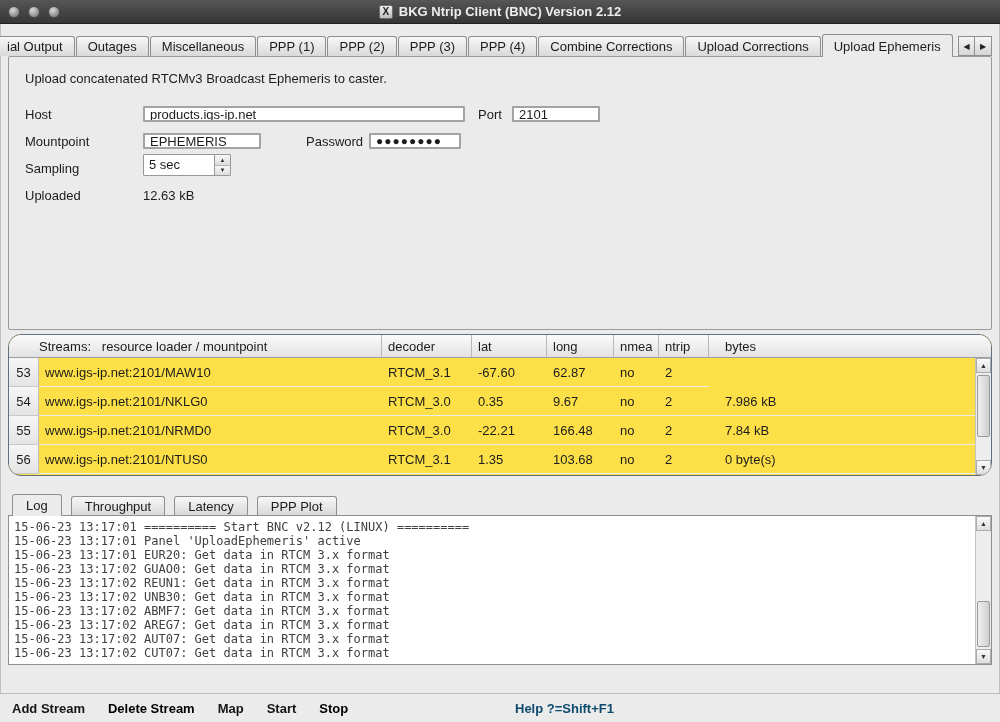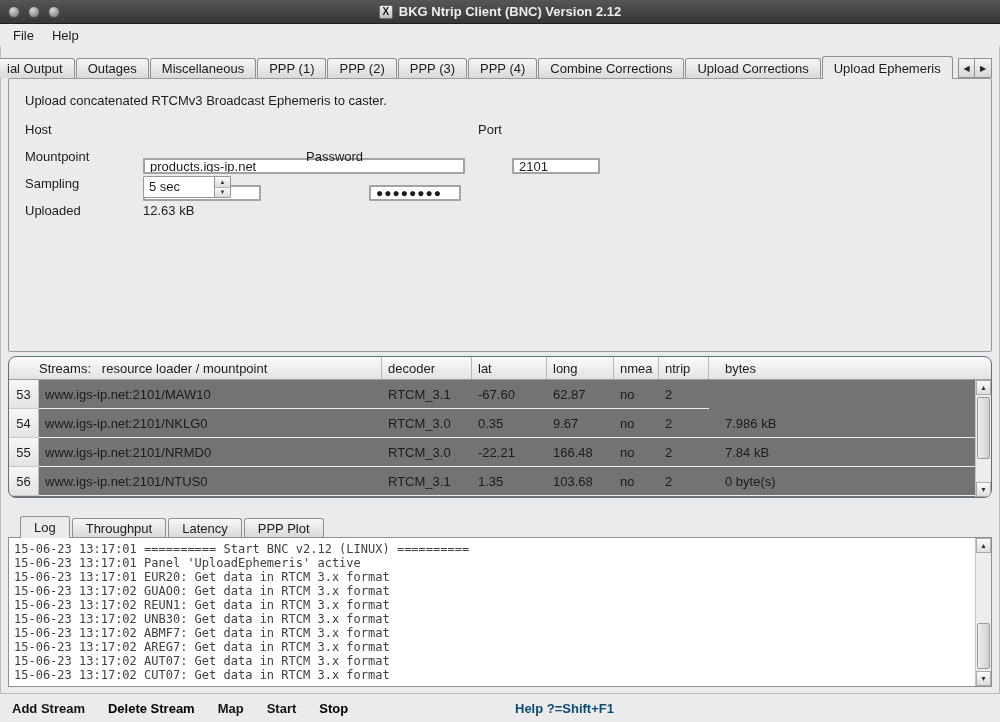--- a/index.html
+++ b/index.html
@@ -40,41 +40,41 @@
   .tab.active { background:#ebebeb; height:23px; line-height:23px; margin-bottom:-1px; z-index:3; }
   .tab-scrollers { margin-left:auto; margin-right:8px; display:flex; height:20px; }
   .tab-scroller { width:17px; height:20px; border:1px solid #8f8f8f; background:linear-gradient(#f5f5f5,#d6d6d6);
                   font-size:8px; color:#222; display:flex; align-items:center; justify-content:center; }
   .tab-scroller + .tab-scroller { border-left:none; }
 
   
   .panel { margin:0 8px; border:1px solid #9a9a9a; border-radius:2px; background:#ebebeb;
            height:274px; padding:14px 16px; position:relative; z-index:1; }
   .panel-desc { margin:0 0 14px 0; }
-  .form-row { display:flex; align-items:flex-start; margin-bottom:5px; height:22px; }
+  .form-row { display:flex; align-items:flex-end; margin-bottom:5px; height:22px; }
   .flabel { width:118px; flex:0 0 118px; }
   .tinput { height:16px; border:2px solid #a3a3a3; background:#fff; padding:0 5px;
             font:13px "Liberation Sans", sans-serif; color:#1c1c1c; border-radius:1px;margin-top:36px; }
   .host-input { width:322px; }
   .port-label { margin-left:13px; width:34px; }
   .port-input { width:88px; }
   .mountpoint-input { width:118px; }
   .password-label { margin-left:45px; width:63px; }
   .password-input { width:92px; font-size:12px; letter-spacing:1px; }
   .spinbox { width:88px; height:22px; border:1px solid #989898; background:#fff; display:flex; border-radius:1px; }
   .spin-value { flex:1; padding:2px 5px; }
   .spin-btns { width:16px; border-left:1px solid #989898; display:flex; flex-direction:column; }
   .spin-btn { flex:1; font-size:6px; color:#333; display:flex; align-items:center; justify-content:center;
               background:linear-gradient(#f8f8f8,#dcdcdc); }
   .spin-btn + .spin-btn { border-top:1px solid #b5b5b5; }
   .uploaded-value { }
 
   
   .streams { position:relative; margin:4px 8px 17px; height:142px; border:1px solid #62707e;
-             background:#737373; border-radius:8px; overflow:hidden; }
+             background:#fde047; border-radius:13px; overflow:hidden; }
   .thead, .trow { display:grid; grid-template-columns:30px 343px 90px 75px 67px 45px 50px 1fr; }
   .thead { height:23px; background:linear-gradient(#fbfbfb,#e2e2e2); border-bottom:1px solid #9d9d9d; }
   .hcell { display:flex; align-items:center; padding:0 6px; border-right:1px solid #b8b8b8; white-space:pre; }
   .hcell.main { grid-column:1 / span 2; padding-left:30px; }
   .hcell.col-bytes { border-right:none; padding-left:16px; }
   .trow { height:29px; }
   .tcell { display:flex; align-items:center; padding:0 6px; border-bottom:1px solid #ededed;
            white-space:nowrap; overflow:hidden; }
   .tcell.col-num { background:linear-gradient(#f6f6f6,#e4e4e4); border-right:1px solid #bdbdbd;
                    border-bottom:1px solid #c9c9c9; justify-content:center; padding:0; }
@@ -88,21 +88,21 @@
                 display:flex; align-items:center; justify-content:center; }
   .scroll-btn.up { top:0; }
   .scroll-btn.down { bottom:0; }
   .scroll-thumb { position:absolute; left:1px; right:1px; border:1px solid #9a9a9a; border-radius:2px;
                   background:linear-gradient(90deg,#efefef,#cfcfcf); }
   .streams .scroll-thumb { top:17px; height:62px; }
   .log-frame .vscroll { top:0; right:0; bottom:0; }
   .log-frame .scroll-thumb { bottom:17px; height:46px; }
 
   
-  .bottom-tabs { display:flex; align-items:flex-end; margin:15px 20px 0; height:22px; position:relative; z-index:2; }
+  .bottom-tabs { display:flex; align-items:flex-end; margin:15px 12px 0; height:22px; position:relative; z-index:2;gap:7px; }
   .btab { border:1px solid #8f8f8f; border-bottom:none; background:linear-gradient(#f7f7f7,#d9d9d9);
           padding:0 13px; height:19px; line-height:19px; border-radius:3px 3px 0 0; margin-right:2px; }
   .btab.active { background:#ebebeb; height:22px; line-height:22px; margin-bottom:-1px; z-index:3; }
   .log-frame { position:relative; margin:0 8px; height:150px; border:1px solid #8f8f8f; background:#fff;
                overflow:hidden; z-index:1; }
   .log-content { position:absolute; top:4px; left:5px; right:19px; bottom:2px;
                  font:12px/14px "DejaVu Sans Mono", monospace; color:#404040; overflow:hidden; }
   .log-line { white-space:pre; }
 
   
@@ -122,24 +122,20 @@
       <span class="tl"></span>
       <span class="tl"></span>
       <span class="tl"></span>
     </div>
     <div class="title-wrap">
       <span class="x11-icon">X</span>
       <span>BKG Ntrip Client (BNC) Version 2.12</span>
     </div>
   </div>
 
-  <div class="menubar">
-      <span class="menu-item">File</span>
-      <span class="menu-item">Help</span>
-    </div>
 
   <div class="tabbar">
     <div class="tab first-clipped">ial Output</div>
       <div class="tab">Outages</div>
       <div class="tab">Miscellaneous</div>
       <div class="tab">PPP (1)</div>
       <div class="tab">PPP (2)</div>
       <div class="tab">PPP (3)</div>
       <div class="tab">PPP (4)</div>
       <div class="tab">Combine Corrections</div>

